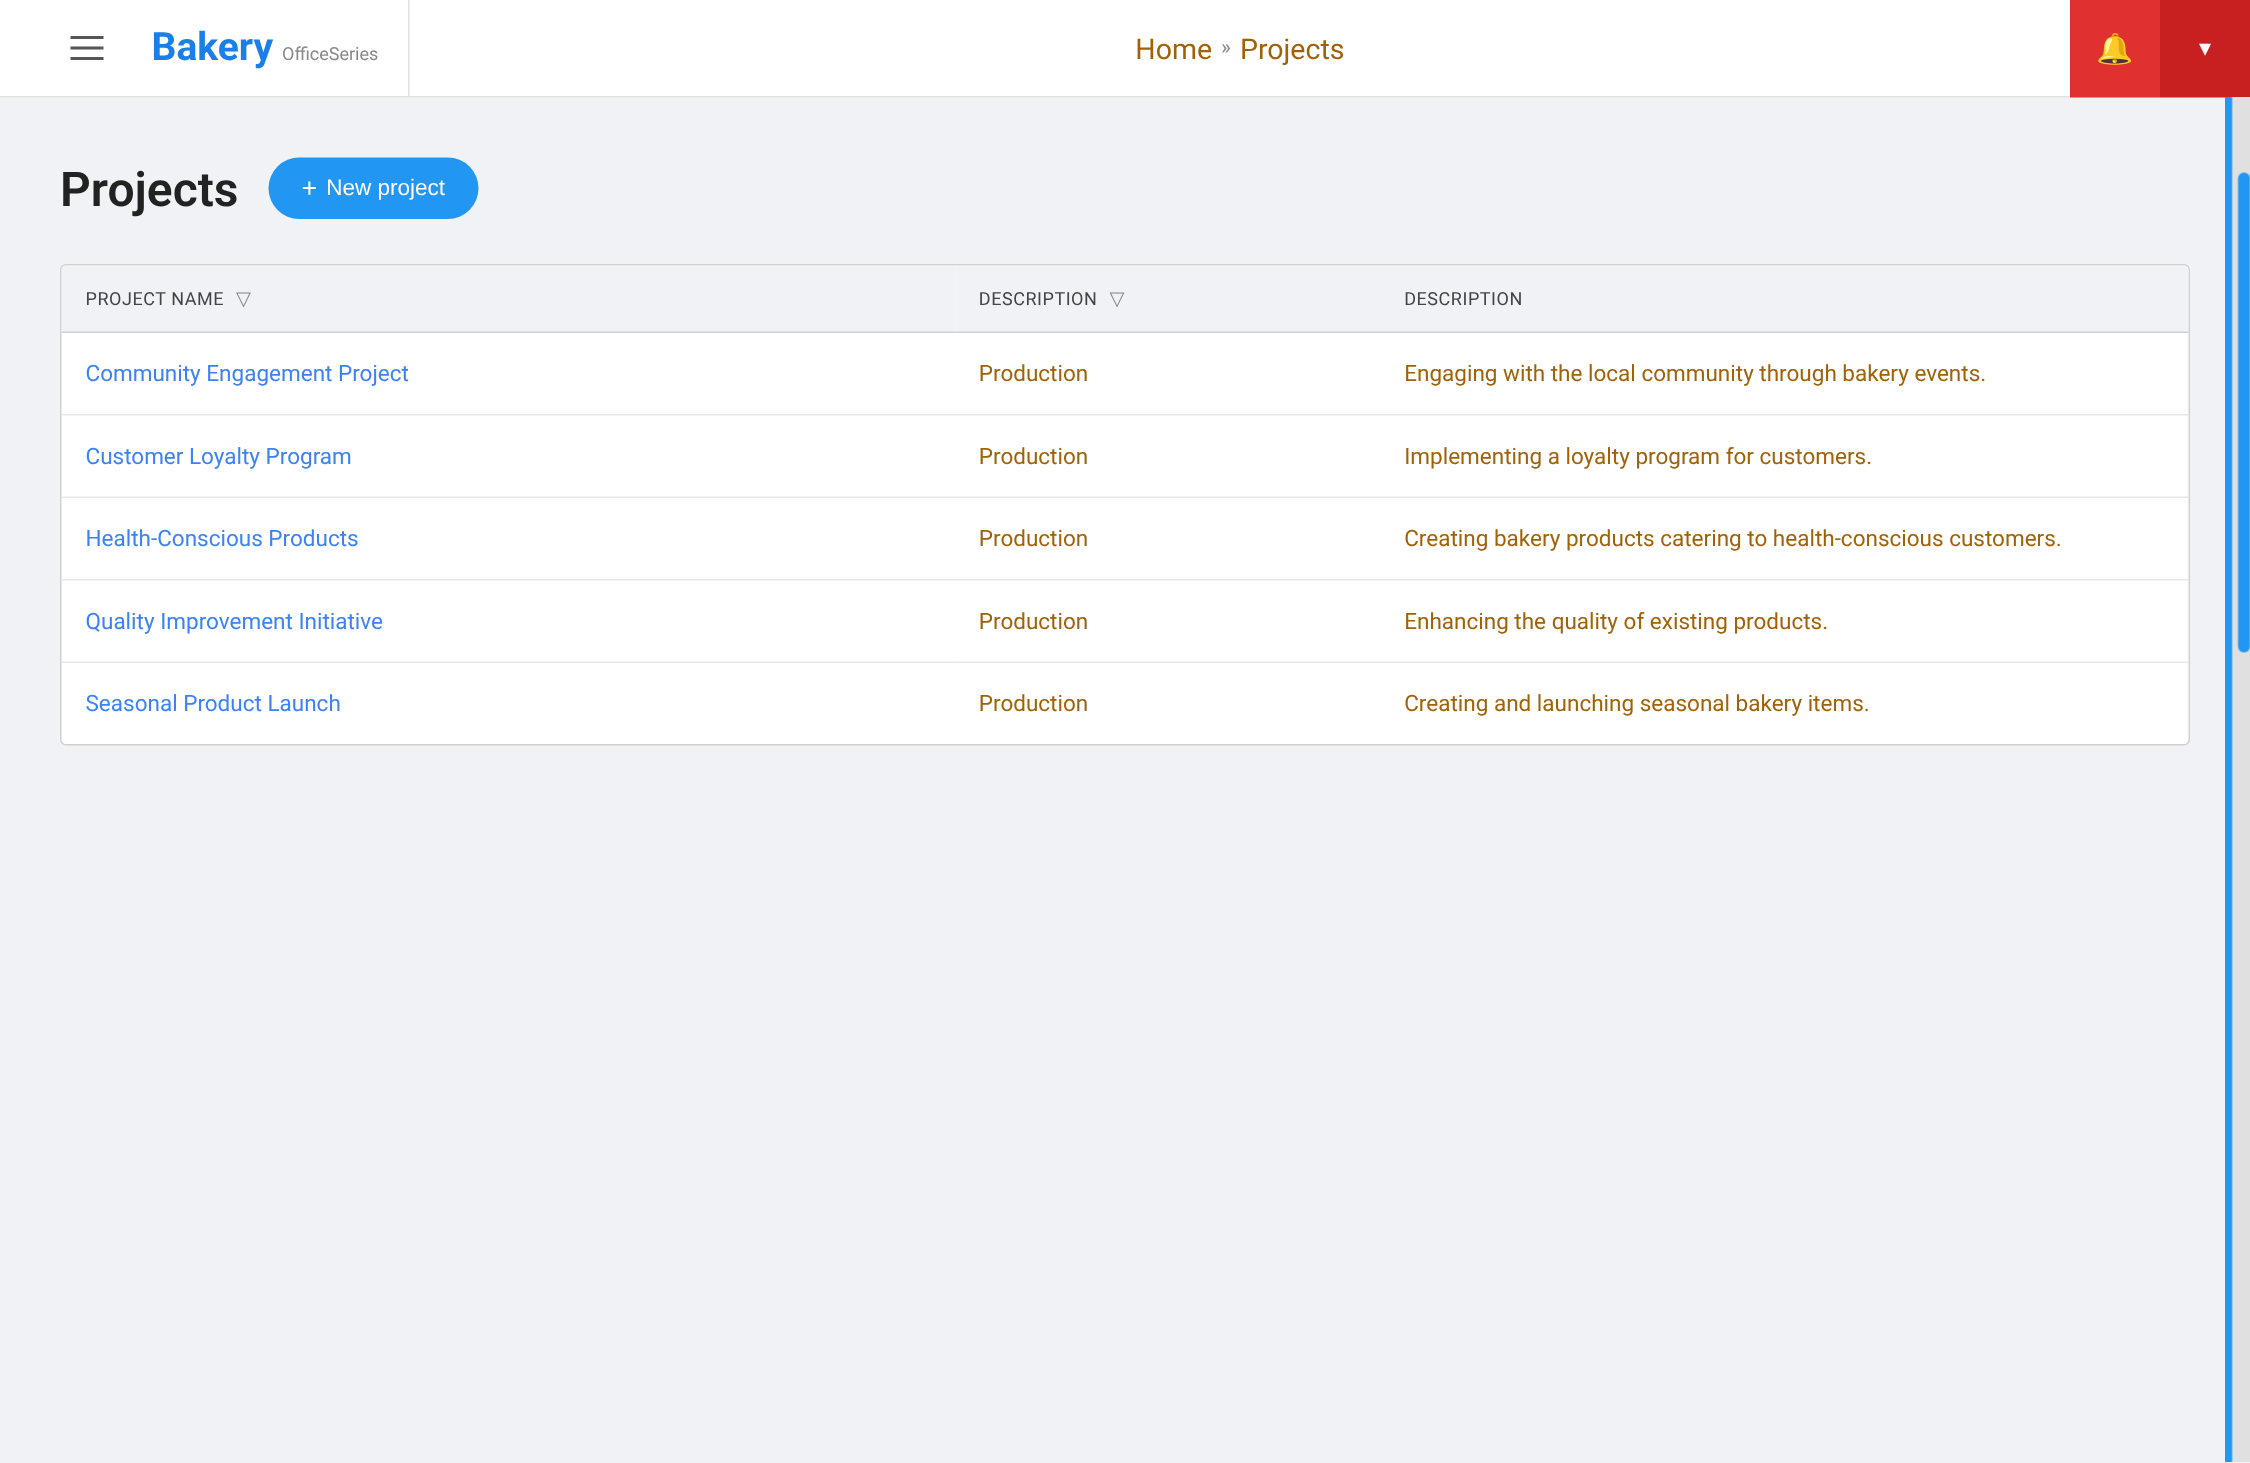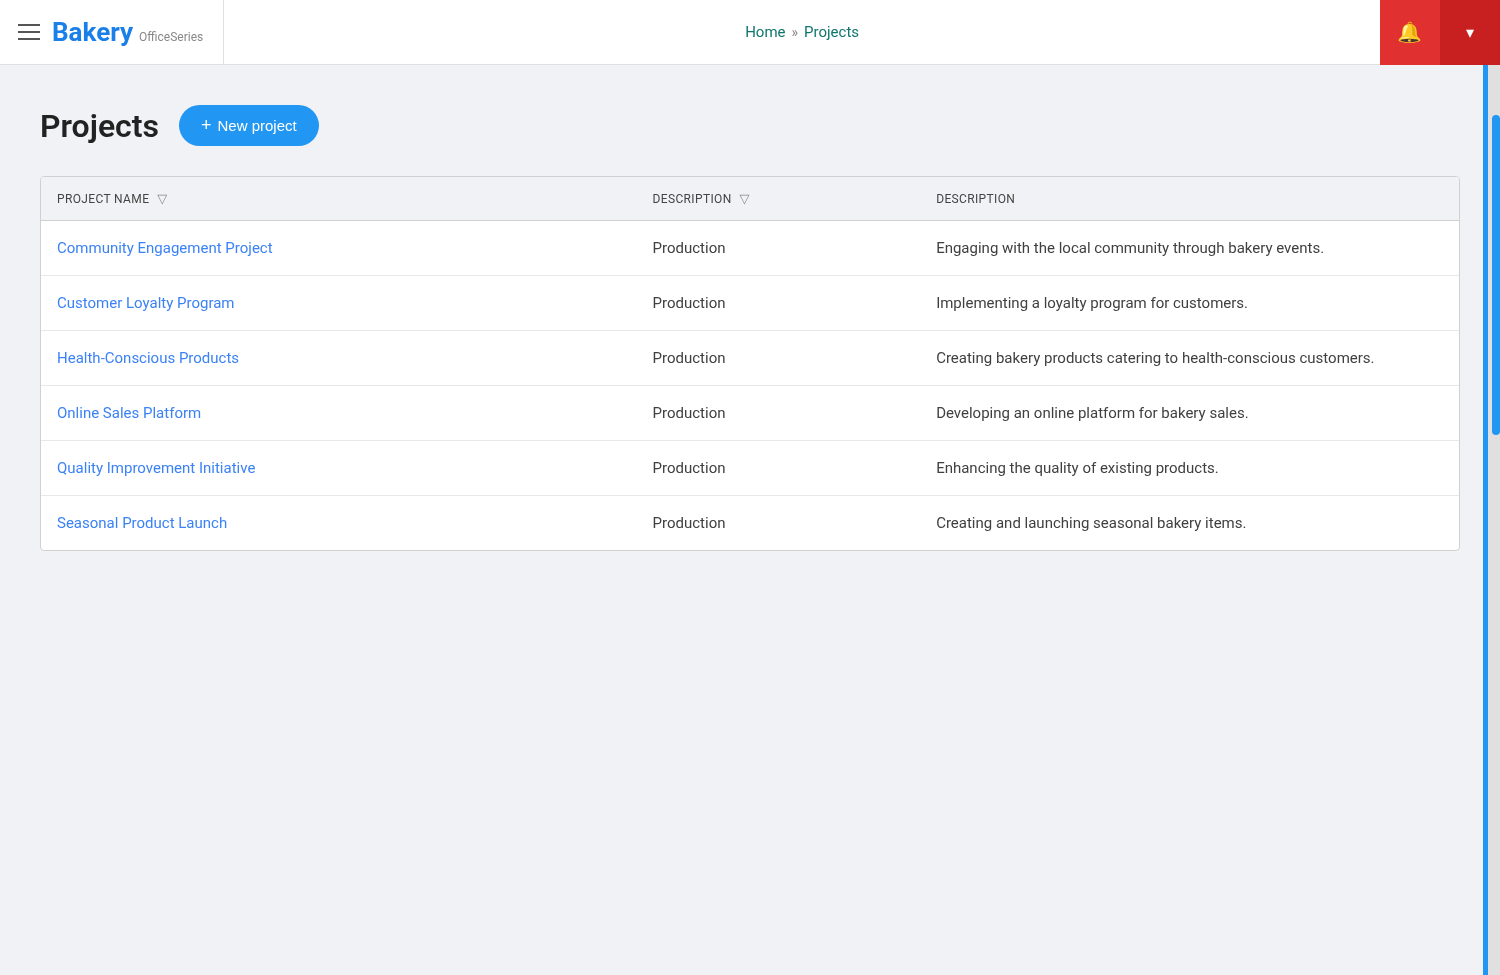--- a/index.html
+++ b/index.html
@@ -23,24 +23,25 @@
       display: flex;
       align-items: center;
       border-bottom: 1px solid #e0e0e0;
       position: relative;
     }
 
     .header-left {
       display: flex;
       align-items: center;
       padding-left: 18px;
-      gap: 12px;
+      gap: 32px;
       border-right: 1px solid #e0e0e0;
       height: 100%;
       padding-right: 20px;
+      margin-left: 29px;
     }
 
     .hamburger-icon {
       display: flex;
       flex-direction: column;
       gap: 5px;
       cursor: pointer;
     }
 
     .hamburger-icon span {
@@ -70,22 +71,22 @@
 
     .header-nav {
       display: flex;
       align-items: center;
       justify-content: center;
       flex: 1;
       gap: 6px;
     }
 
     .nav-link {
-      color: #0f766e;
-      font-size: 15px;
+      color: #a16207;
+      font-size: 19px;
       cursor: pointer;
       text-decoration: none;
     }
 
     .nav-separator {
       color: #888;
       font-size: 14px;
     }
 
     .header-actions {
@@ -221,21 +222,21 @@
     .filter-icon {
       color: #888;
       font-size: 13px;
       cursor: pointer;
     }
 
     td {
       padding: 18px 16px;
       font-size: 15px;
       border-bottom: 1px solid #e8e8e8;
-      color: #404040;
+      color: #a16207;
       vertical-align: middle;
     }
 
     td.project-name-cell {
       color: #3b82f6;
       cursor: pointer;
     }
 
     tbody tr:last-child td {
       border-bottom: none;
@@ -322,25 +323,20 @@
             <td class="col-name project-name-cell">Customer Loyalty Program</td>
             <td class="col-sub">Production</td>
             <td class="col-desc">Implementing a loyalty program for customers.</td>
           </tr>
           <tr>
             <td class="col-name project-name-cell">Health-Conscious Products</td>
             <td class="col-sub">Production</td>
             <td class="col-desc">Creating bakery products catering to health-conscious customers.</td>
           </tr>
           <tr>
-            <td class="col-name project-name-cell">Online Sales Platform</td>
-            <td class="col-sub">Production</td>
-            <td class="col-desc">Developing an online platform for bakery sales.</td>
-          </tr>
-          <tr>
             <td class="col-name project-name-cell">Quality Improvement Initiative</td>
             <td class="col-sub">Production</td>
             <td class="col-desc">Enhancing the quality of existing products.</td>
           </tr>
           <tr>
             <td class="col-name project-name-cell">Seasonal Product Launch</td>
             <td class="col-sub">Production</td>
             <td class="col-desc">Creating and launching seasonal bakery items.</td>
           </tr>
         </tbody>

